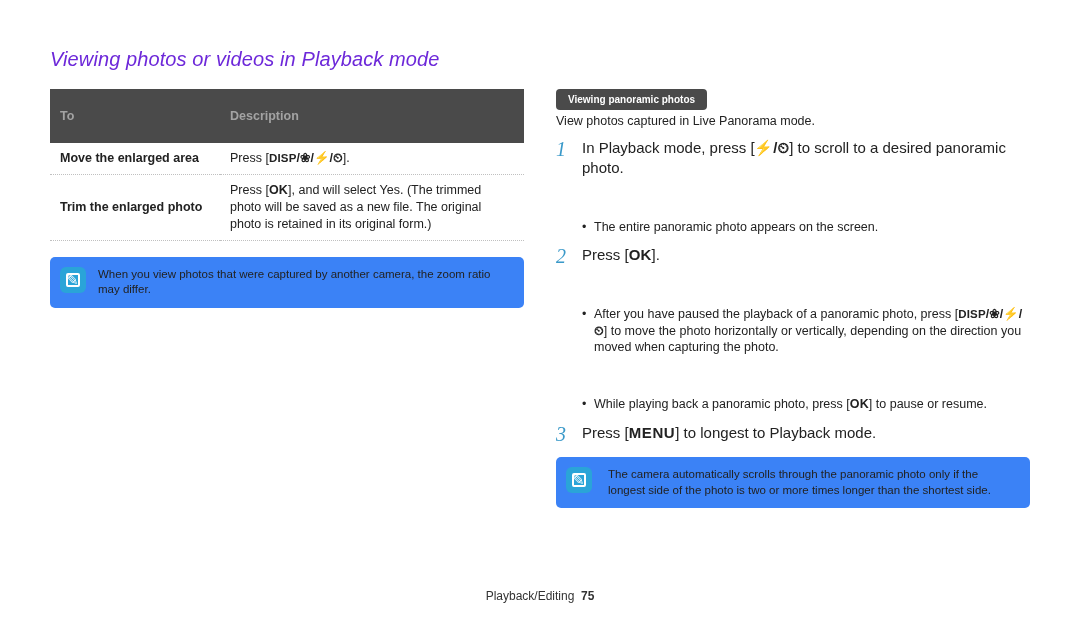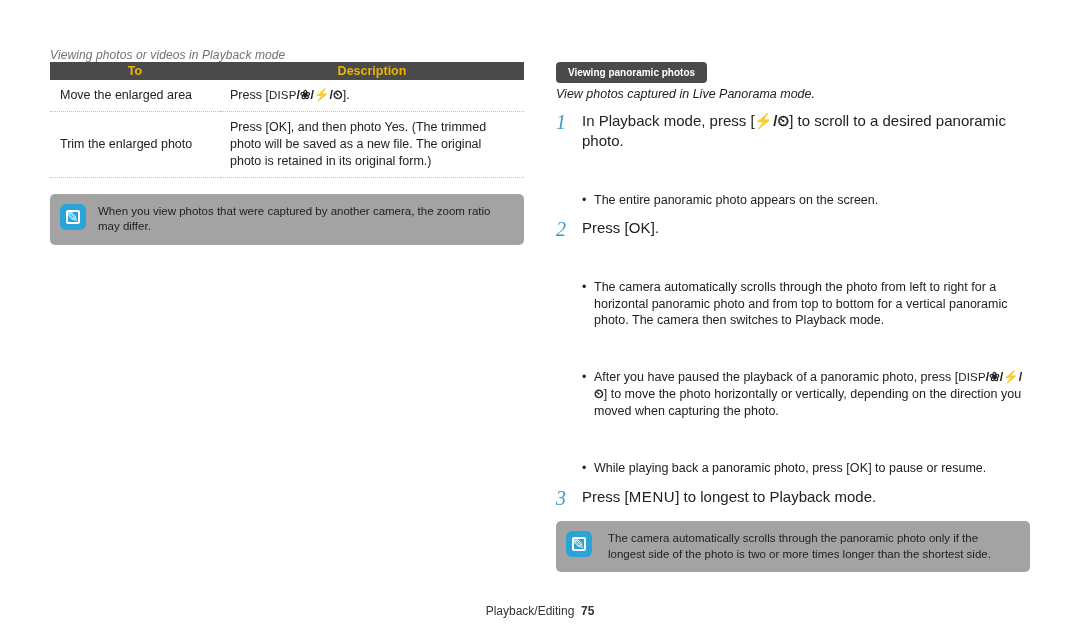--- a/index.html
+++ b/index.html
@@ -12,58 +12,59 @@
     font-size: 13px;
     position: relative;
   }
   .page {
     padding: 48px 50px 0 50px;
     display: flex;
     flex-direction: column;
     height: 100%;
   }
   .page-title {
-    font-size: 12px;
-    color: #737373;
+    font-size: 20px;
+    color: #6d28d9;
     font-weight: 400;
     font-style: italic;
+    margin-bottom: 18px;
     letter-spacing: 0.1px;
   }
   .columns {
     display: flex;
     gap: 32px;
     flex: 1;
   }
   .col { flex: 1; min-width: 0; }
 
   table.desc-table {
     width: 100%;
     border-collapse: collapse;
     font-size: 12.5px;
   }
   table.desc-table th {
     background: #4a4a4a;
-    color: #eab308;
-    text-align: center;
+    color: #a3a3a3;
+    text-align: left;
     font-weight: 600;
-    padding: 2px 10px;
+    padding: 20px 10px;
     border: none;
     font-size: 12.5px;
   }
   table.desc-table th:first-child { width: 170px; }
   table.desc-table td {
     padding: 7px 10px 7px 10px;
     vertical-align: middle;
     border-bottom: 1px dotted #c0c0c0;
     line-height: 1.35;
   }
-  table.desc-table td:first-child { font-weight: 400; }
+  table.desc-table td:first-child { font-weight: 700; }
   .note-box {
     margin-top: 16px;
-    background: #a3a3a3;
+    background: #3b82f6;
     border-radius: 5px;
     padding: 10px 12px 10px 10px;
     display: flex;
     align-items: flex-start;
     gap: 12px;
     font-size: 11.5px;
     line-height: 1.35;
   }
   .note-icon {
     width: 26px;
@@ -96,21 +97,20 @@
     color: #fff;
     font-weight: 600;
     font-size: 10px;
     padding: 5px 12px;
     border-radius: 4px;
     margin-bottom: 4px;
   }
   .section-sub {
     font-size: 12.5px;
     margin-bottom: 10px;
-    font-style: italic;
   }
 
   ol.steps {
     list-style: none;
     counter-reset: step;
   }
   ol.steps > li {
     counter-increment: step;
     position: relative;
     padding-left: 26px;
@@ -143,32 +143,32 @@
   }
   ul.sub > li::before {
     content: "•";
     position: absolute;
     left: 0;
     top: 0;
   }
 
   .key {
     display: inline-block;
-    font-weight: 400;
+    font-weight: 700;
     letter-spacing: 0.2px;
     font-family: Arial, sans-serif;
     vertical-align: baseline;
   }
   .key.smallcaps { font-size: 0.92em; }
   .key.menu { letter-spacing: 0.6px; }
   .sym { font-weight: 700; }
 
   .footer {
     position: absolute;
-    bottom: 12px;
+    bottom: 27px;
     width: 100%;
     text-align: center;
     font-size: 12px;
     color: #333;
   }
   .footer .pn { font-weight: 700; }
   .bold { font-weight: 400; }
 </style>
 </head>
 <body>
@@ -189,21 +189,21 @@
         <tbody>
           <tr>
             <td>Move the enlarged area</td>
             <td>
               <span>Press [</span><span class="key smallcaps">DISP</span><span class="sym">/❀/⚡/⏲</span><span>].</span>
             </td>
           </tr>
           <tr>
             <td>Trim the enlarged photo</td>
             <td>
-              <span>Press [</span><span class="key">OK</span><span>], and then photo </span><span class="bold">Yes</span><span>. (The trimmed photo will be saved as a new file. The original photo is retained in its original form.)</span>
+              <span>Press [</span><span class="key">OK</span><span>], and will select </span><span class="bold">Yes</span><span>. (The trimmed photo will be saved as a new file. The original photo is retained in its original form.)</span>
             </td>
           </tr>
         </tbody>
       </table>
 
       <div class="note-box">
         <div class="note-icon"></div>
         <div>When you view photos that were captured by another camera, the zoom ratio may differ.</div>
       </div>
     </div>
@@ -215,21 +215,20 @@
       <ol class="steps">
         <li>
           <span>In Playback mode, press [</span><span class="sym">⚡/⏲</span><span>] to scroll to a desired panoramic photo.</span>
           <ul class="sub">
             <li>The entire panoramic photo appears on the screen.</li>
           </ul>
         </li>
         <li>
           <span>Press [</span><span class="key">OK</span><span>].</span>
           <ul class="sub">
-            <li>The camera automatically scrolls through the photo from left to right for a horizontal panoramic photo and from top to bottom for a vertical panoramic photo. The camera then switches to Playback mode.</li>
             <li>
               <span>After you have paused the playback of a panoramic photo, press [</span><span class="key smallcaps">DISP</span><span class="sym">/❀/⚡/⏲</span><span>] to move the photo horizontally or vertically, depending on the direction you moved when capturing the photo.</span>
             </li>
             <li>
               <span>While playing back a panoramic photo, press [</span><span class="key">OK</span><span>] to pause or resume.</span>
             </li>
           </ul>
         </li>
         <li>
           <span>Press [</span><span class="key menu">MENU</span><span>] to longest to Playback mode.</span>

